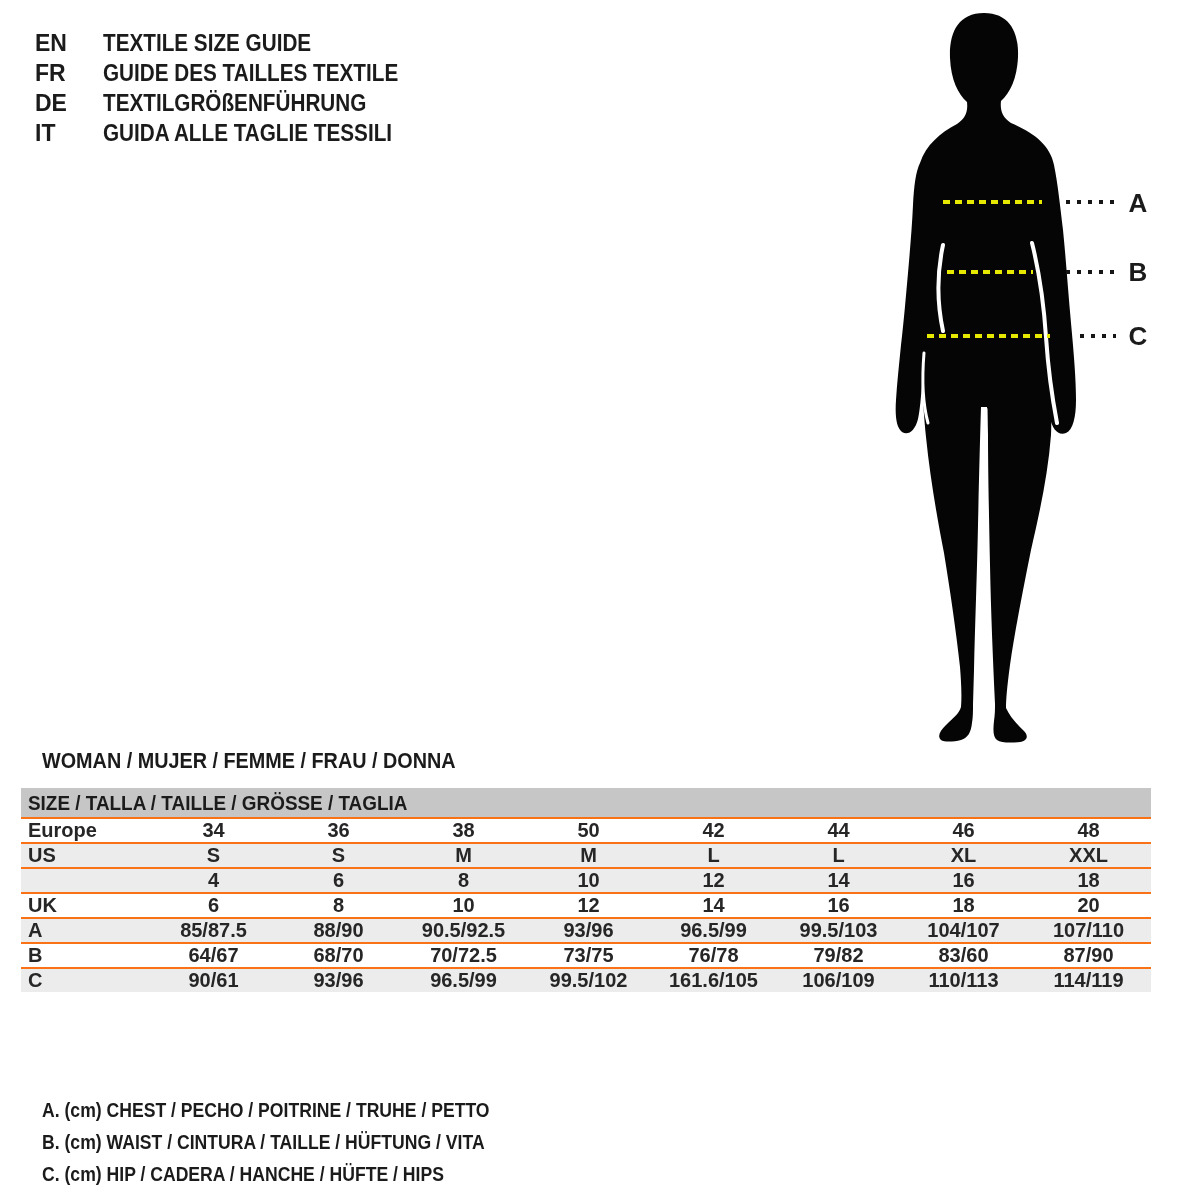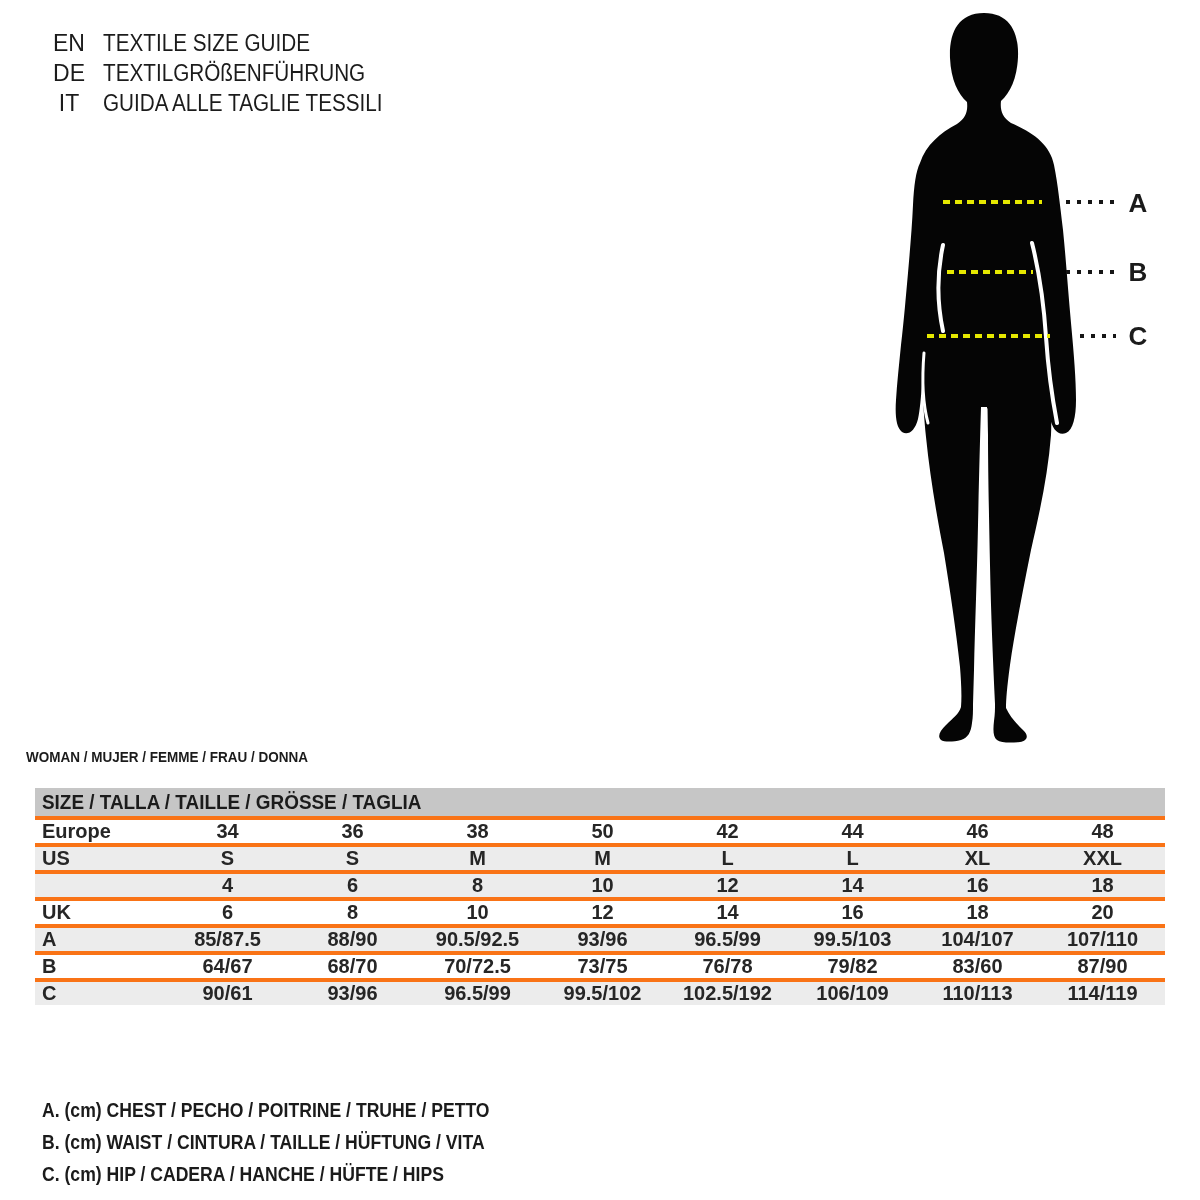--- a/index.html
+++ b/index.html
@@ -9,41 +9,41 @@
     --accent-yellow:#e6e800;
   }
   *{margin:0;padding:0;box-sizing:border-box;}
   body{background:#fff;}
   .page{
     position:relative;width:1200px;height:1200px;background:#fff;overflow:hidden;
     font-family:"Liberation Sans",sans-serif;color:var(--ink);
   }
   
   .languages{position:absolute;left:35px;top:28px;}
-  .lang-row{display:flex;line-height:30px;font-weight:normal;font-size:23px;text-align:center;}
+  .lang-row{display:flex;line-height:30px;font-weight:bold;font-size:23px;}
   .lang-code{width:68px;flex:0 0 68px;}
   .cond{display:inline-block;transform:scaleX(.9);transform-origin:0 50%;white-space:nowrap;}
   
   .figure-svg{position:absolute;left:860px;top:5px;width:280px;height:740px;}
   .mline{position:absolute;height:4px;}
   .mline.yellow{background:repeating-linear-gradient(90deg,var(--accent-yellow) 0 7px,transparent 7px 12px);}
   .mline.black{background:repeating-linear-gradient(90deg,#161616 0 4px,transparent 4px 11px);}
   .mlabel{position:absolute;width:28px;text-align:center;font-size:26px;font-weight:bold;line-height:28px;}
   
-  .woman-title{position:absolute;left:26px;top:748px;font-size:15px;font-weight:bold;white-space:nowrap;}
+  .woman-title{position:absolute;left:42px;top:748px;font-size:22px;font-weight:bold;white-space:nowrap;}
   
   .size-table{
-    position:absolute;left:35px;top:788px;width:1130px;
+    position:absolute;left:21px;top:788px;width:1130px;
     border-collapse:collapse;table-layout:fixed;
   }
   .size-table thead td{
     background:var(--header-gray);height:30px;font-size:21px;font-weight:bold;
     padding-left:7px;white-space:nowrap;
   }
-  .size-table tbody tr{height:24px;border-top:4px solid #f97316;}
+  .size-table tbody tr{height:24px;border-top:2px solid #f97316;}
   .size-table tbody td{
     font-size:20px;font-weight:bold;text-align:center;color:#262626;white-space:nowrap;
   }
   .size-table tbody td.rowlabel{text-align:left;padding-left:7px;}
   .size-table tbody tr:nth-child(2),
   .size-table tbody tr:nth-child(3),
   .size-table tbody tr:nth-child(5),
   .size-table tbody tr:nth-child(7){background:var(--row-gray);}
   
   .legend{position:absolute;left:42px;top:1094px;}
@@ -55,20 +55,24 @@
 <div class="page">
 
   <div class="languages">
 
       <div class="lang-row">
         <span class="lang-code">EN</span>
         <span class="cond">TEXTILE SIZE GUIDE</span>
       </div>
 
 
+      <div class="lang-row">
+        <span class="lang-code">FR</span>
+        <span class="cond">GUIDE DES TAILLES TEXTILE</span>
+      </div>
 
       <div class="lang-row">
         <span class="lang-code">DE</span>
         <span class="cond">TEXTILGRÖßENFÜHRUNG</span>
       </div>
 
       <div class="lang-row">
         <span class="lang-code">IT</span>
         <span class="cond">GUIDA ALLE TAGLIE TESSILI</span>
       </div>
@@ -231,21 +235,21 @@
           <td>79/82</td>
           <td>83/60</td>
           <td>87/90</td>
         </tr>
         <tr>
           <td class="rowlabel">C</td>
           <td>90/61</td>
           <td>93/96</td>
           <td>96.5/99</td>
           <td>99.5/102</td>
-          <td>102.5/192</td>
+          <td>161.6/105</td>
           <td>106/109</td>
           <td>110/113</td>
           <td>114/119</td>
         </tr>
       </tbody>
   </table>
 
   <div class="legend">
 
       <div class="legend-line">

